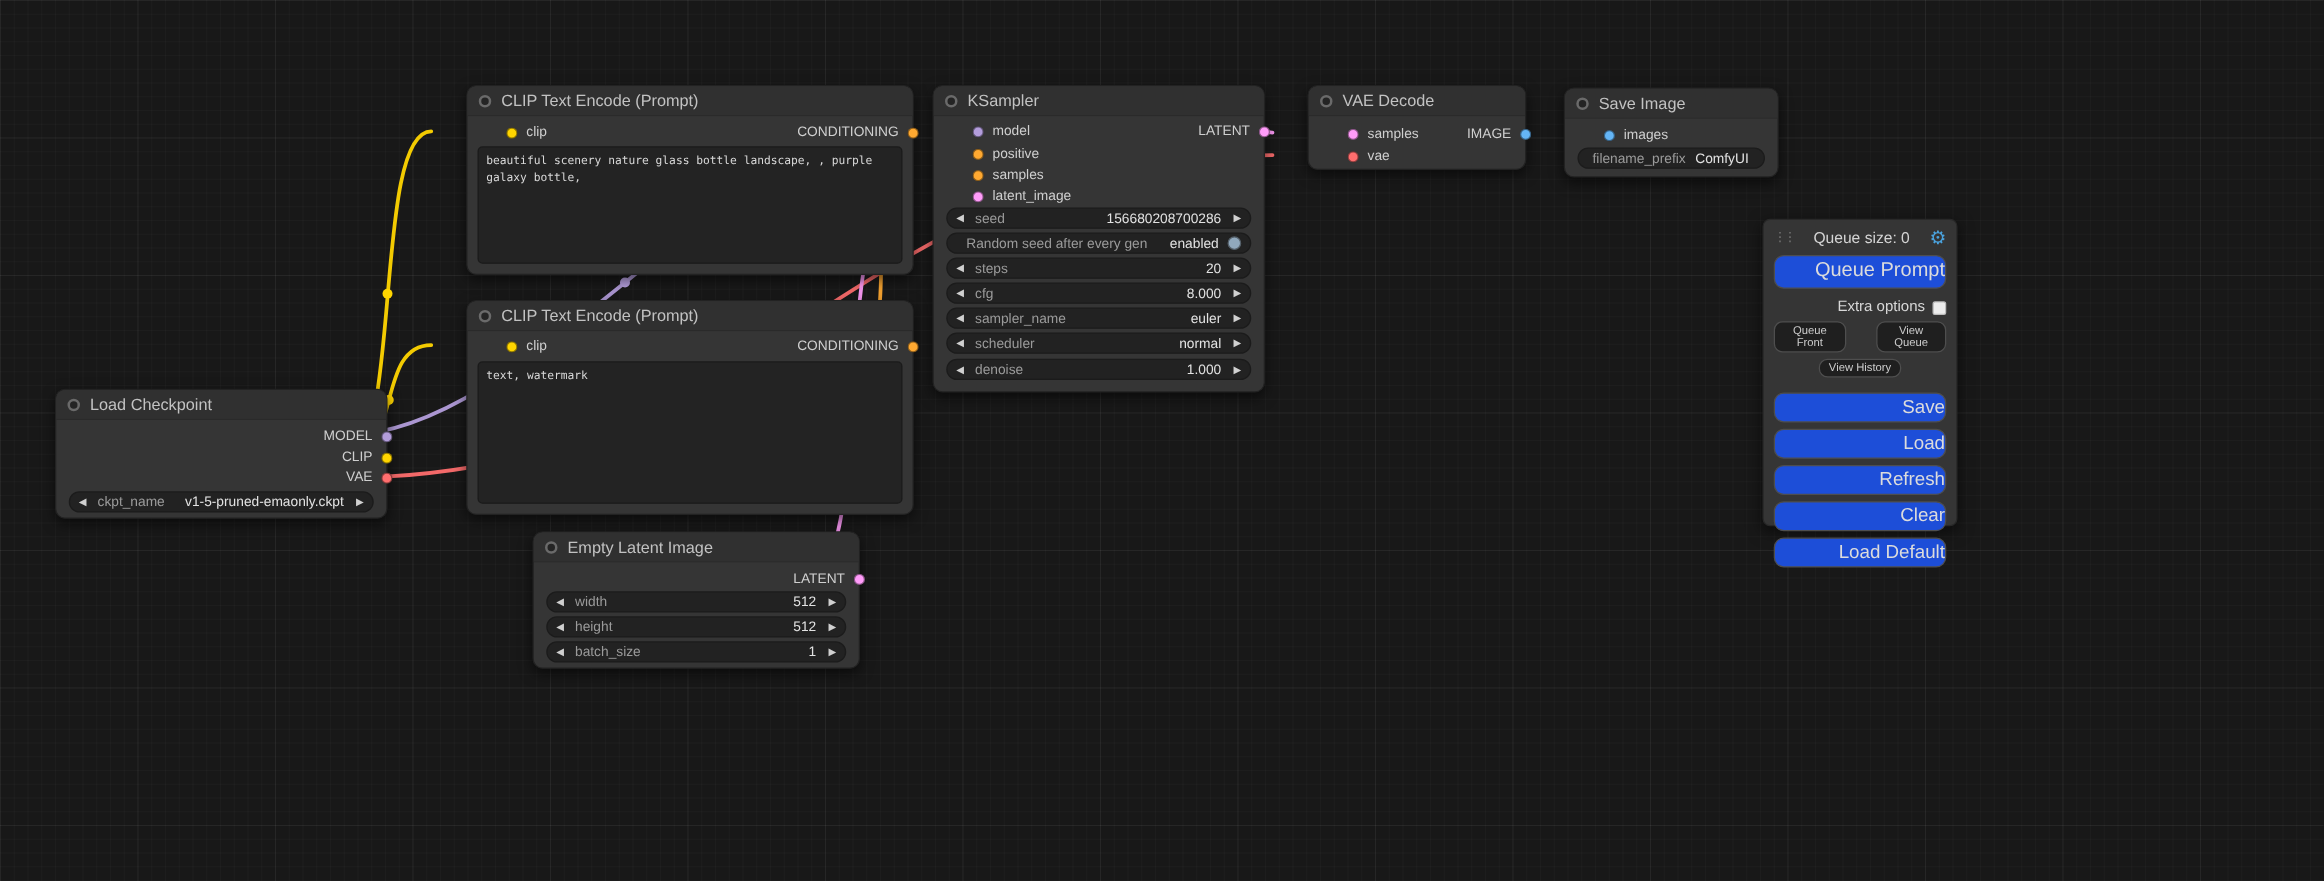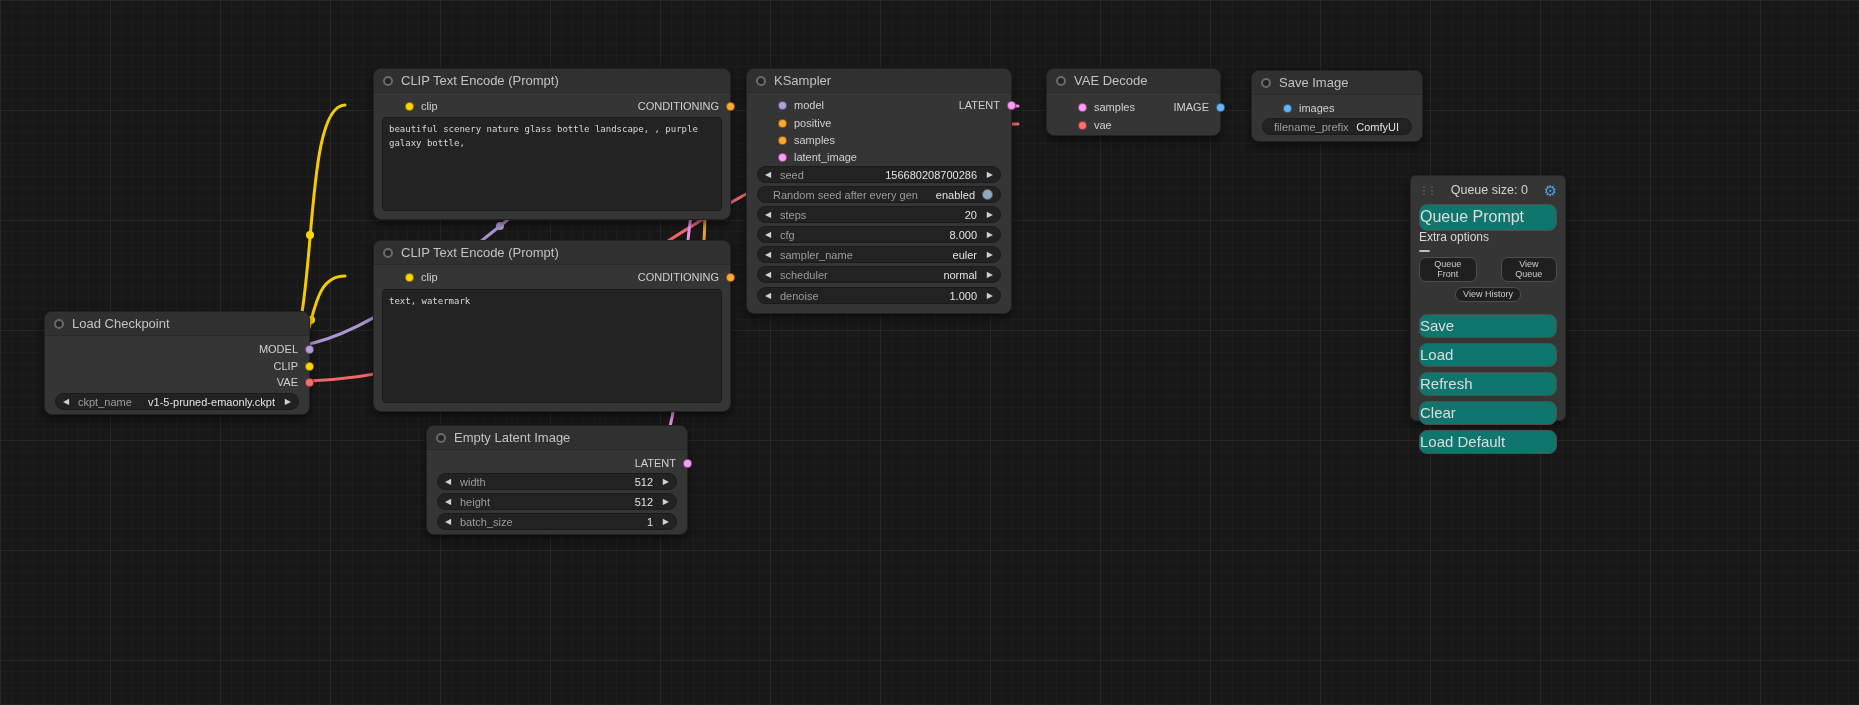--- a/index.html
+++ b/index.html
@@ -84,28 +84,28 @@
     z-index: 3; background: #353535; border: 1px solid #282828;
     border-radius: 6px; box-shadow: 0 4px 12px rgba(0,0,0,0.55);
     padding: 5px 8px; color: #d8d8d8;
   }
   .menu-header { display: flex; align-items: center; height: 18px; font-size: 12.5px; }
   .drag-handle { color: #7a7a7a; font-size: 10px; letter-spacing: -2px; cursor: grab; width: 16px; }
   .queue-size { flex: 1 1 auto; text-align: center; color: #d4d4d4; }
   .gear { font-size: 15px; cursor: pointer; line-height: 1; }
   .btn {
     display: block; width: 100%;
-    background: #0f766e; border: 1px solid #4e4e4e; border-radius: 8px;
-    color: #dcdcdc; text-align: left; cursor: pointer;
+    background: #1d4ed8; border: 1px solid #4e4e4e; border-radius: 8px;
+    color: #dcdcdc; text-align: right; cursor: pointer;
     font-family: "Liberation Sans", sans-serif;
   }
   .btn.big { font-size: 16px; padding: 3px 0 4px; margin-top: 5px; }
   .btn.mid { font-size: 15px; padding: 2px 0 3px; margin-top: 5px; }
   .btn.mid.first { margin-top: 12px; }
-  .extra-row { display: flex; align-items: flex-start; justify-content: flex-end; gap: 6px; margin-top: 8px; font-size: 12px; height: 13px; flex-direction: column; }
+  .extra-row { display: flex; align-items: flex-end; justify-content: flex-end; gap: 6px; margin-top: 8px; font-size: 12px; height: 13px; }
   .checkbox {
     appearance: none; width: 11px; height: 11px;
     background: #ececec; border: 1px solid #bdbdbd; border-radius: 2px; cursor: pointer;
   }
   .small-row { display: flex; justify-content: flex-start; margin-top: 5px; gap: 24px; }
   .small-btn {
     background: #1f1f1f; border: 1px solid #4e4e4e; border-radius: 7px;
     font-size: 9px; color: #cccccc; padding: 1px 7px 2px; cursor: pointer;
     font-family: "Liberation Sans", sans-serif;
   }

